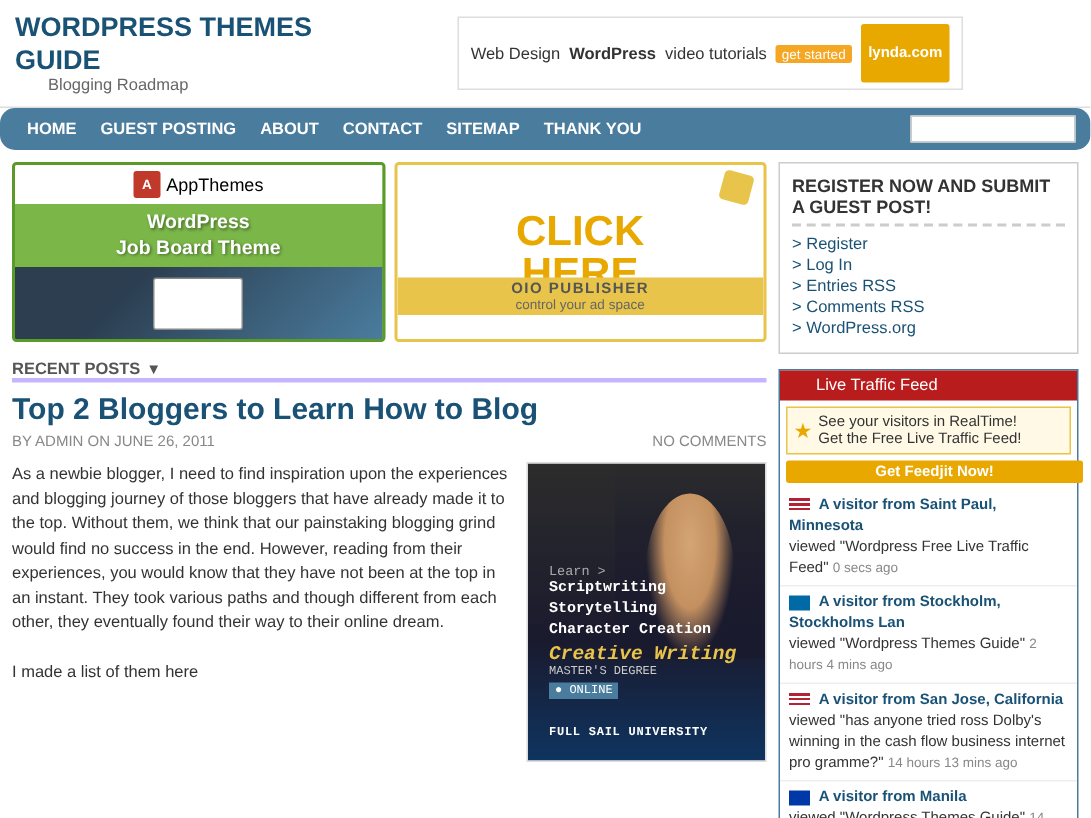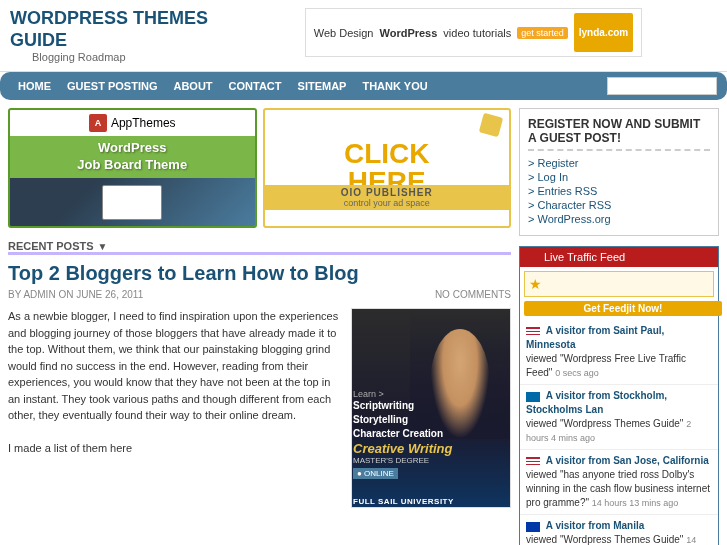--- a/index.html
+++ b/index.html
@@ -1,19 +1,19 @@
 <!DOCTYPE html>
 <html><head>
   <meta charset="utf-8">
   <style>
     * { margin: 0; padding: 0; box-sizing: border-box; }
     body { font-family: Arial, sans-serif; font-size: 12px; background: #fff; width: 727px; }
 
     
-    #header { display: flex; align-items: flex-start; padding: 8px 10px; background: #fff; border-bottom: 1px solid #ddd; }
+    #header { display: flex; align-items: center; padding: 8px 10px; background: #fff; border-bottom: 1px solid #ddd; }
     #site-title-area { flex: 0 0 220px; }
     #site-title { font-size: 18px; font-weight: bold; color: #1a5276; text-transform: uppercase; line-height: 1.2; }
     #site-subtitle { font-size: 11px; color: #666; padding-left: 22px; }
     #header-banner { flex: 1; display: flex; justify-content: center; align-items: center; }
     #header-banner-inner { background: #fff; border: 1px solid #ddd; padding: 4px 8px; display: flex; align-items: center; gap: 6px; font-size: 11px; color: #333; }
     #header-banner-inner strong { font-weight: bold; }
     #lynda-badge { background: #e8a800; color: #fff; font-size: 10px; font-weight: bold; padding: 14px 5px; border-radius: 2px; }
     #get-started-btn { background: #f5a623; color: #fff; font-size: 9px; padding: 1px 4px; border-radius: 2px; border: none; cursor: pointer; }
 
     
@@ -54,21 +54,21 @@
     
     #recent-posts-header { display: flex; align-items: center; gap: 4px; margin-bottom: 6px; border-bottom: 3px solid #c4b5fd; padding-bottom: 0; }
     #recent-posts-label { font-size: 11px; font-weight: bold; color: #555; text-transform: uppercase; }
     #recent-posts-arrow { font-size: 10px; color: #555; }
     #post-title { font-size: 20px; font-weight: bold; color: #1a5276; margin-bottom: 4px; line-height: 1.2; }
     #post-meta { font-size: 10px; color: #888; margin-bottom: 8px; display: flex; justify-content: space-between; }
     #post-content-area { display: flex; gap: 8px; }
     #post-text { flex: 1; font-size: 11px; line-height: 1.5; color: #333; }
     #post-ad { width: 160px; flex-shrink: 0; }
     #post-ad-inner { background: #f0f0f0; border: 1px solid #ddd; height: 200px; overflow: hidden; position: relative; }
-    #ad-content { background: linear-gradient(180deg, #2c2c2c 0%, #1a1a2e 60%, #0f3460 100%); width: 100%; height: 100%; display: flex; flex-direction: column; align-items: center; justify-content: flex-end; padding: 1px; position: relative; }
+    #ad-content { background: linear-gradient(180deg, #2c2c2c 0%, #1a1a2e 60%, #0f3460 100%); width: 100%; height: 100%; display: flex; flex-direction: column; align-items: center; justify-content: flex-end; padding: 14px; position: relative; font-family: Liberation Mono, monospace; }
     #ad-person { position: absolute; top: 0; right: 0; width: 100px; height: 130px; background: linear-gradient(180deg, transparent 0%, #1a1a2e 100%); overflow: hidden; display: flex; align-items: flex-end; justify-content: center; }
     #ad-person-shape { width: 60px; height: 110px; background: radial-gradient(ellipse at 50% 30%, #d4a574 0%, #c49060 40%, transparent 70%); border-radius: 50% 50% 0 0; }
     #ad-text { text-align: left; width: 100%; z-index: 1; }
     #ad-learn { font-size: 9px; color: #aaa; }
     #ad-subjects { font-size: 10px; color: #fff; font-weight: bold; line-height: 1.4; }
     #ad-creative { font-size: 13px; color: #e8c44a; font-weight: bold; font-style: italic; }
     #ad-degree { font-size: 8px; color: #ccc; }
     #ad-online { font-size: 8px; color: #fff; background: #4a7c9e; padding: 1px 4px; margin-top: 2px; display: inline-block; }
     #ad-school { font-size: 8px; color: #fff; font-weight: bold; letter-spacing: 0.5px; margin-top: 18px; }
 
@@ -186,28 +186,29 @@
     </div>
   </div>
 
   <div id="sidebar">
 
     <div id="sidebar-register">
       <div id="sidebar-register-title">REGISTER NOW AND SUBMIT A GUEST POST!</div>
       <a class="sidebar-link">Register</a>
       <a class="sidebar-link">Log In</a>
       <a class="sidebar-link">Entries RSS</a>
-      <a class="sidebar-link">Character RSS</a>
+      <a class="sidebar-link">Comments RSS</a>
       <a class="sidebar-link">WordPress.org</a>
     </div>
 
     <div id="live-traffic">
       <div id="live-traffic-header">Live Traffic Feed</div>
       <div id="feedjit-promo">
         <span id="feedjit-star">★</span>
+        <span>See your visitors in RealTime!<br>Get the Free Live Traffic Feed!</span>
       </div>
       <button id="feedjit-btn">Get Feedjit Now!</button>
 
       <div class="traffic-item">
         <span class="traffic-flag us"></span>
         <span class="traffic-location">A visitor from Saint Paul, Minnesota</span><br>
         <span>viewed "Wordpress Free Live Traffic Feed"</span>
         <span class="traffic-time"> 0 secs ago</span>
       </div>
       <div class="traffic-item">

